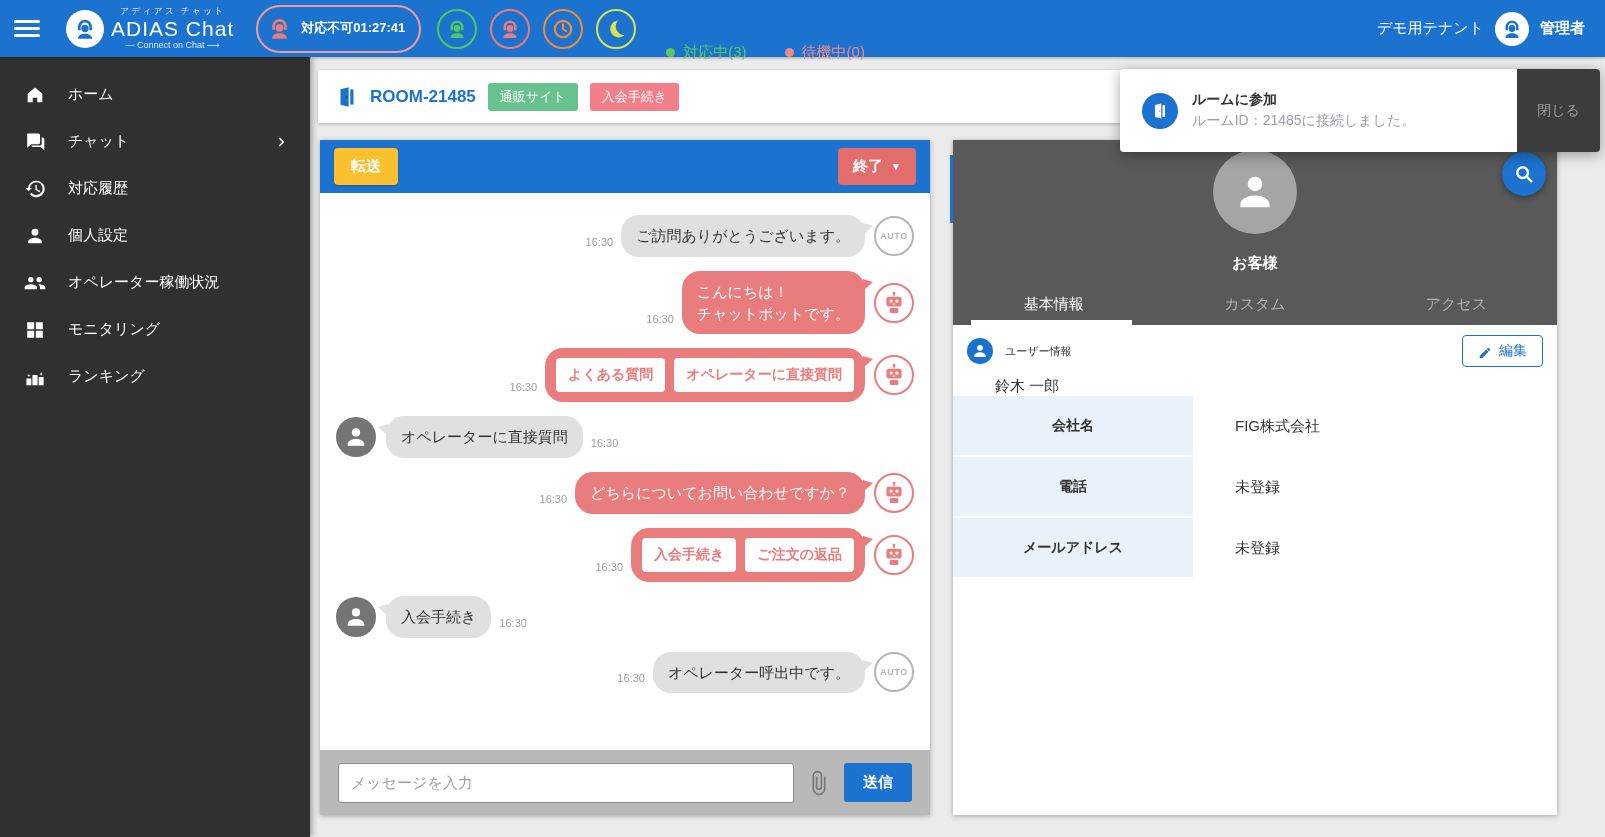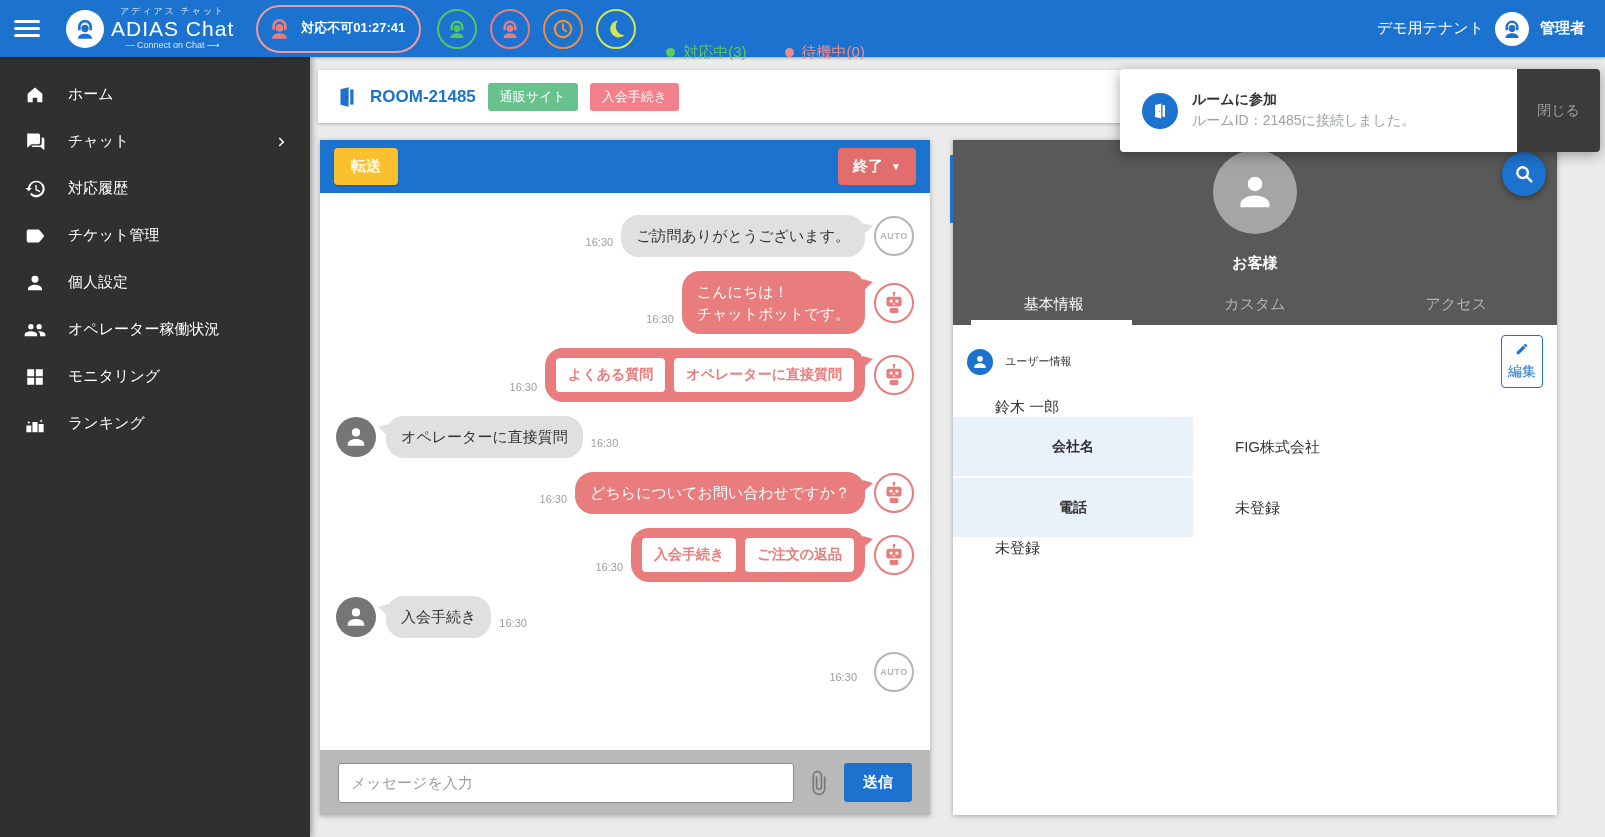--- a/index.html
+++ b/index.html
@@ -86,21 +86,21 @@
   .rp-avatar{width:84px;height:84px;border-radius:50%;background:#a5a5a5;margin-top:10px;display:flex;align-items:center;justify-content:center;color:#fff;}
   .rp-name{color:#fff;font-weight:bold;font-size:15px;margin-top:20px;}
   .rp-tabs{position:absolute;bottom:0;left:0;right:0;height:42px;display:flex;}
   .rp-tab{flex:1;display:flex;align-items:center;justify-content:center;color:#b3b3b3;font-size:15px;position:relative;cursor:pointer;}
   .rp-tab.active{color:#fff;}
   .rp-tab.active::after{content:"";position:absolute;left:18px;right:22px;bottom:0;height:5px;background:#fff;}
   .search-fab{position:absolute;right:11px;top:12px;width:44px;height:44px;border-radius:50%;background:#1b73cf;display:flex;align-items:center;justify-content:center;color:#fff;cursor:pointer;box-shadow:0 2px 6px rgba(0,0,0,.4);}
   .rp-section{display:flex;align-items:center;padding:10px 14px;}
   .rp-section-icon{width:26px;height:26px;border-radius:50%;background:#1b73cf;display:flex;align-items:center;justify-content:center;color:#fff;}
   .rp-section-title{font-size:11px;color:#333;margin-left:12px;}
-  .edit-btn{margin-left:auto;display:flex;align-items:center;gap:7px;color:#1b73cf;border:1px solid #1b73cf;background:#fff;border-radius:4px;padding:6px 6px;font-size:14px;cursor:pointer;font-family:inherit;flex-direction:column;}
+  .edit-btn{margin-left:auto;display:flex;align-items:flex-end;gap:7px;color:#1b73cf;border:1px solid #1b73cf;background:#fff;border-radius:4px;padding:6px 15px;font-size:14px;cursor:pointer;font-family:inherit;}
   .rp-row{display:flex;}
   .rp-label{width:240px;height:61px;background:#e9f1fb;border-bottom:2px solid #fff;display:flex;align-items:center;justify-content:center;font-size:14px;font-weight:600;color:#333;box-sizing:border-box;flex:none;}
   .rp-value{flex:1;display:flex;align-items:center;padding-left:42px;font-size:15px;color:#333;}
   .scroll-thumb{position:absolute;left:950px;top:155px;width:3px;height:68px;background:#1b73cf;z-index:7;}
 
   
   .toast{position:absolute;left:1120px;top:69px;width:480px;height:83px;display:flex;z-index:50;border-radius:4px;box-shadow:0 3px 14px rgba(0,0,0,.35);}
   .toast-main{flex:1;background:#fff;display:flex;align-items:center;border-radius:4px 0 0 4px;padding-left:22px;}
   .toast-icon{width:36px;height:36px;border-radius:50%;background:#1b73cf;flex:none;display:flex;align-items:center;justify-content:center;color:#fff;}
   .toast-texts{margin-left:14px;}
@@ -271,26 +271,20 @@
         </svg>
       </div>
     <div class="side-item">
         <svg class="ic" width="22" height="22" fill="currentColor">
           <use href="#i-history"></use>
         </svg>
         <span class="side-label">対応履歴</span>
       </div>
     <div class="side-item">
         <svg class="ic" width="22" height="22" fill="currentColor">
-          <use href="#i-ticket"></use>
-        </svg>
-        <span class="side-label">チケット管理</span>
-      </div>
-    <div class="side-item">
-        <svg class="ic" width="22" height="22" fill="currentColor">
           <use href="#i-person"></use>
         </svg>
         <span class="side-label">個人設定</span>
       </div>
     <div class="side-item">
         <svg class="ic" width="22" height="22" fill="currentColor">
           <use href="#i-group"></use>
         </svg>
         <span class="side-label">オペレーター稼働状況</span>
       </div>
@@ -397,20 +391,21 @@
             <svg class="ic" width="26" height="26" fill="currentColor">
               <use href="#i-person"></use>
             </svg>
           </div>
         <div class="bubble gray">入会手続き</div>
         <span class="msg-time">16:30</span>
       </div>
 
       <div class="msg-row right">
         <span class="msg-time">16:30</span>
+        <div class="bubble gray">オペレーター呼出中です。</div>
         <div class="avatar auto">
             <span>AUTO</span>
           </div>
       </div>
 
     </div>
     <div class="chat-footer">
       <input class="chat-input" type="text" placeholder="メッセージを入力" style="">
       <svg class="ic attach" width="26" height="26" fill="currentColor">
           <use href="#i-clip"></use>
@@ -458,20 +453,21 @@
       </div>
       <div class="rp-row">
         <div class="rp-label">会社名</div>
         <div class="rp-value">FIG株式会社</div>
       </div>
       <div class="rp-row">
         <div class="rp-label">電話</div>
         <div class="rp-value">未登録</div>
       </div>
       <div class="rp-row">
+        <div class="rp-label">メールアドレス</div>
         <div class="rp-value">未登録</div>
       </div>
     </div>
   </section>
 
   <div class="scroll-thumb"></div>
 
   <div class="toast">
     <div class="toast-main">
       <div class="toast-icon">

